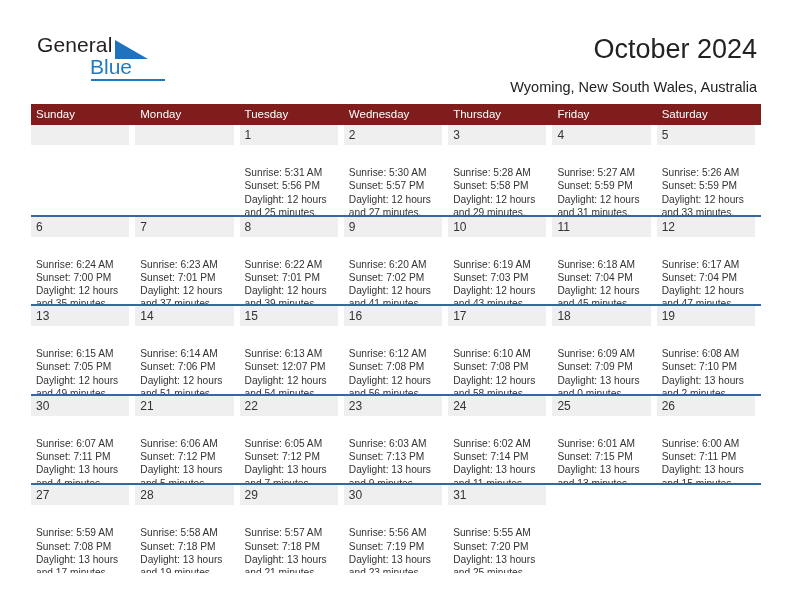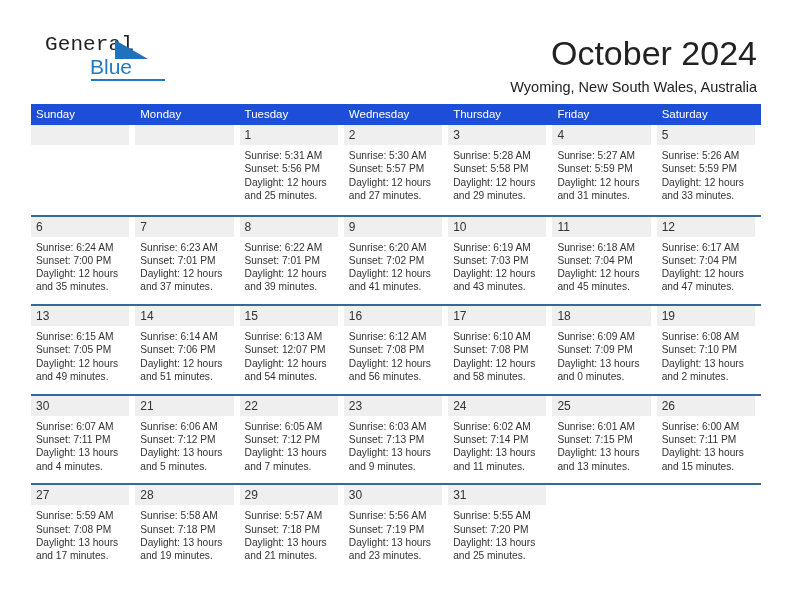--- a/index.html
+++ b/index.html
@@ -33,26 +33,26 @@
 
   .logo {
     position: absolute;
     left: 33px;
     top: 33px;
     width: 135px;
     height: 48px;
   }
   .logo-general {
     position: absolute;
-    left: 12px;
+    left: 4px;
     top: 0;
     font-size: 21px;
     letter-spacing: 0.1px;
     color: #231f20;
-    font-family: Liberation Mono, monospace;
+    font-family: Liberation Sans, sans-serif;
   }
   .logo-tri {
     position: absolute;
     left: 82px;
     top: 7px;
     width: 0;
     height: 0;
     border-left: 33px solid #1f72bd;
     border-top: 19px solid transparent;
   }
@@ -70,21 +70,21 @@
     top: 46px;
     width: 74px;
     height: 2px;
     background: #1f7ac4;
   }
 
   .title {
     position: absolute;
     right: 35px;
     top: 34px;
-    font-size: 34px;
+    font-size: 27px;
     color: #222222;
     text-align: right;
     white-space: nowrap;
   }
   .subtitle {
     position: absolute;
     right: 35px;
     top: 79px;
     font-size: 14.5px;
     color: #222222;
@@ -96,21 +96,21 @@
     position: absolute;
     left: 31px;
     top: 104px;
     width: 730px;
   }
 
   .dow-row {
     display: flex;
     width: 730px;
     height: 21px;
-    background: #1d4ed8;
+    background: #7f1d1d;
   }
   .dow-cell {
     flex: 1 1 0;
     box-sizing: border-box;
     padding-left: 5px;
     color: #ffffff;
     font-size: 11.5px;
     line-height: 21px;
     white-space: nowrap;
     overflow: hidden;
@@ -148,21 +148,21 @@
     background: transparent;
   }
   .daynum {
     padding-left: 5px;
     font-size: 12px;
     line-height: 20px;
     color: #333333;
   }
   .info {
     padding-left: 5px;
-    padding-top: 4px;
+    padding-top: 21px;
     font-size: 10.2px;
     line-height: 13.3px;
     color: #333333;
   }
   .info div {
     white-space: nowrap;
   }
 </style>
 </head>
 <body>

